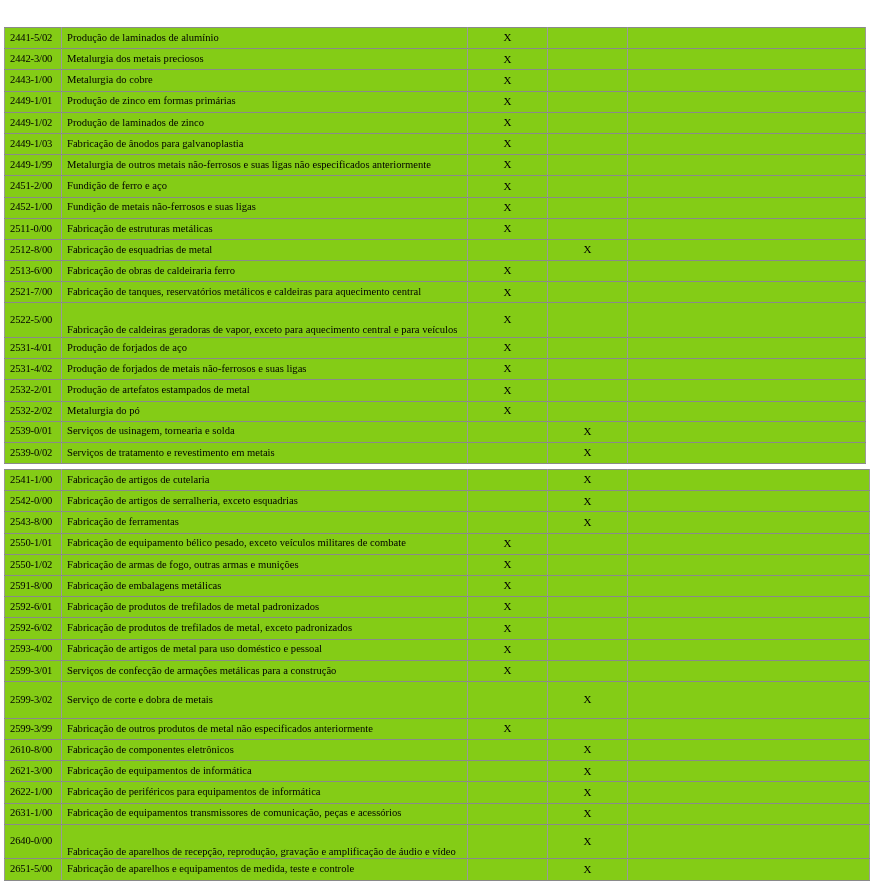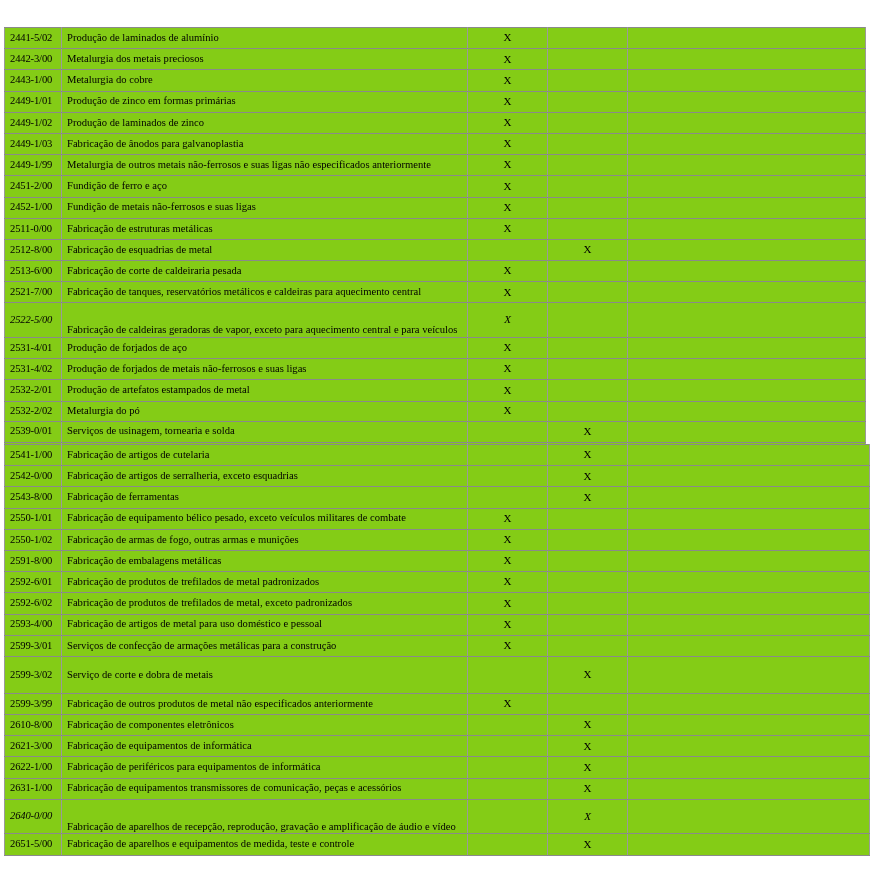--- a/index.html
+++ b/index.html
@@ -74,38 +74,37 @@
     max-height: 23px;
     margin-top: 21px;
   }
   tr.r-tall .c-desc {
     vertical-align: top;
     padding-top: 0px !important;
   }
   tr.r-tall .c-code,
   tr.r-tall .c-mark {
     vertical-align: middle;
-    font-style: italic;
   }
 
   .mark-x {
     font-size: 11px;
   }
 
   
   #table-block-1 {
     position: absolute;
     left: 4px;
     top: 27px;
     width: 862px;
   }
   #table-block-2 {
     position: absolute;
     left: 4px;
-    top: 444px;
+    top: 469px;
     width: 866px;
   }
   #table-block-2 .c-last { width: 242px; }
 </style>
 </head>
 <body>
 
 <div class="page">
 
   <table class="cnae-table" id="table-block-1">
@@ -212,21 +211,21 @@
           <td class="c-desc">
             <span class="desc-inner">Fabricação de esquadrias de metal</span>
           </td>
           <td class="c-mark"><span class="mark-x"></span></td>
           <td class="c-mark"><span class="mark-x">X</span></td>
           <td class="c-last"></td>
         </tr>
         <tr style="height: 21.2px;">
           <td class="c-code">2513-6/00</td>
           <td class="c-desc">
-            <span class="desc-inner">Fabricação de corte de caldeiraria pesada</span>
+            <span class="desc-inner">Fabricação de obras de caldeiraria ferro</span>
           </td>
           <td class="c-mark"><span class="mark-x">X</span></td>
           <td class="c-mark"><span class="mark-x"></span></td>
           <td class="c-last"></td>
         </tr>
         <tr style="height: 21.2px;">
           <td class="c-code">2521-7/00</td>
           <td class="c-desc">
             <span class="desc-inner">Fabricação de tanques, reservatórios metálicos e caldeiras para aquecimento central</span>
           </td>

